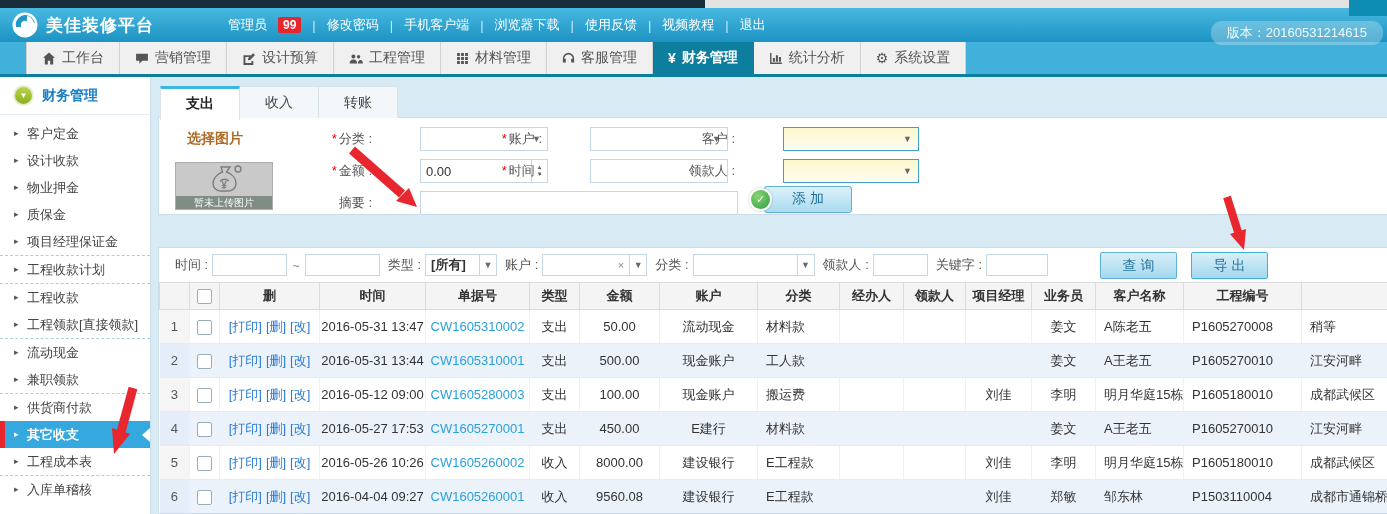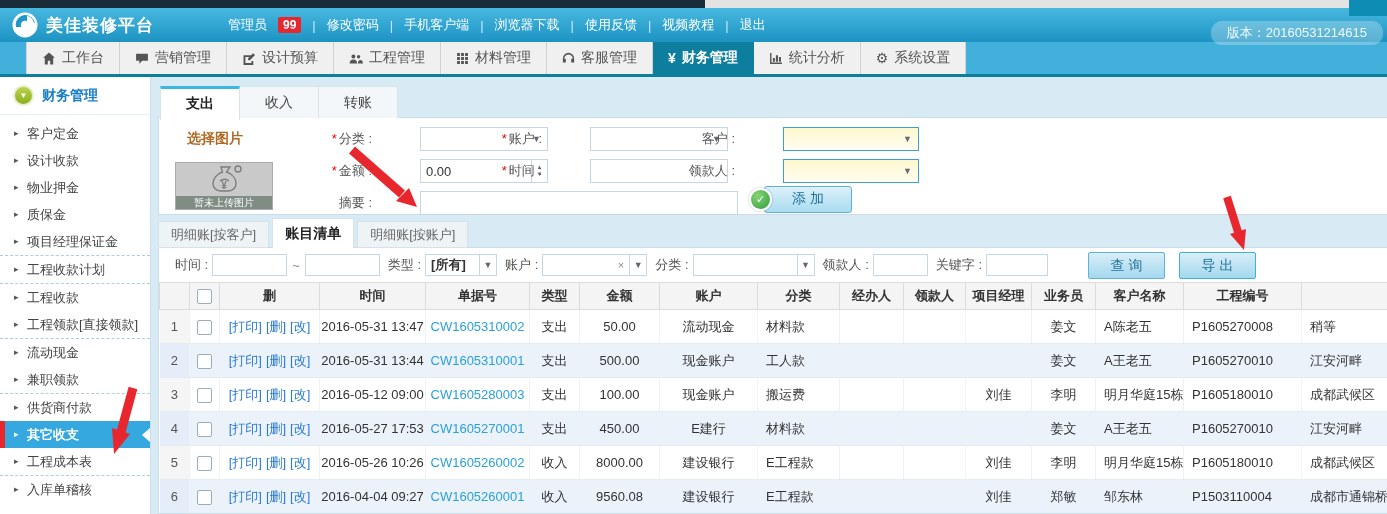--- a/index.html
+++ b/index.html
@@ -81,21 +81,21 @@
   .filterbar{display:flex;align-items:center;height:34px;padding-left:8px;font-size:13px;color:#555;}
   .f-lb{margin:0 4px 0 8px;white-space:nowrap;}
   .f-in{height:22px;border:1px solid #c3d8e4;background:#fff;box-sizing:border-box;position:relative;}
   .f-sep{margin:0 5px;color:#888;}
   .f-x{position:absolute;right:22px;top:50%;transform:translateY(-50%);color:#889;font-size:11px;}
   .caret-box{position:absolute;right:0;top:0;bottom:0;width:16px;border-left:1px solid #c3d8e4;
              display:flex;align-items:center;justify-content:center;font-size:9px;color:#667;}
   .f-val{padding-left:5px;line-height:20px;color:#333;}
   .btn-blue{height:27px;width:77px;line-height:25px;text-align:center;font-size:14px;color:#22729c;
             background:linear-gradient(#d9eef8,#a3d8ee);border:1px solid #5fb2d6;border-radius:2px;cursor:pointer;box-sizing:border-box;}
-  .btn-search{margin-left:40px;}
+  .btn-search{margin-left:52px;}
   .btn-export{margin-left:14px;border-color:#3fb0dc;}
   
   table.grid{border-collapse:collapse;table-layout:fixed;width:1388px;font-size:13px;}
   .grid th{background:#f4f4f4;border:1px solid #dcdcdc;height:26px;font-weight:bold;color:#333;padding:0;white-space:nowrap;overflow:hidden;}
   .grid td{height:33px;border-bottom:1px solid #e4ebf1;border-right:1px solid #eef2f6;text-align:center;
            padding:0;white-space:nowrap;overflow:hidden;}
   .grid tr.even td{background:#ebf2fa;}
   .grid td.lft{text-align:left;padding-left:8px;}
   .grid td.num{background:#f5f5f5;color:#555;}
   .grid tr.even td.num{background:#e4edf8;}
@@ -303,25 +303,20 @@
         <span class="flabel" style="width:58px;">摘要 :</span>
         <span class="fctl" style="width:318px;margin-left:4px;"></span>
       </div>
 
       <div class="add-group">
         <span class="add-ic">✓</span>
         <span class="add-btn">添 加</span>
       </div>
     </section>
 
-    <div class="tabs2" id="tabs2">
-        <div class="tab2">明细账[按客户]</div>
-        <div class="tab2 active">账目清单</div>
-        <div class="tab2">明细账[按账户]</div>
-      </div>
 
     <section class="lower-panel">
       <div class="filterbar">
         <span class="f-lb">时间 :</span>
         <span class="f-in" style="width:75px;"></span>
         <span class="f-sep">~</span>
         <span class="f-in" style="width:75px;"></span>
         <span class="f-lb">类型 :</span>
         <span class="f-in" style="width:72px;font-weight:bold;"><span class="f-val">[所有]</span><span class="caret-box">▼</span></span>
         <span class="f-lb">账户 :</span>

